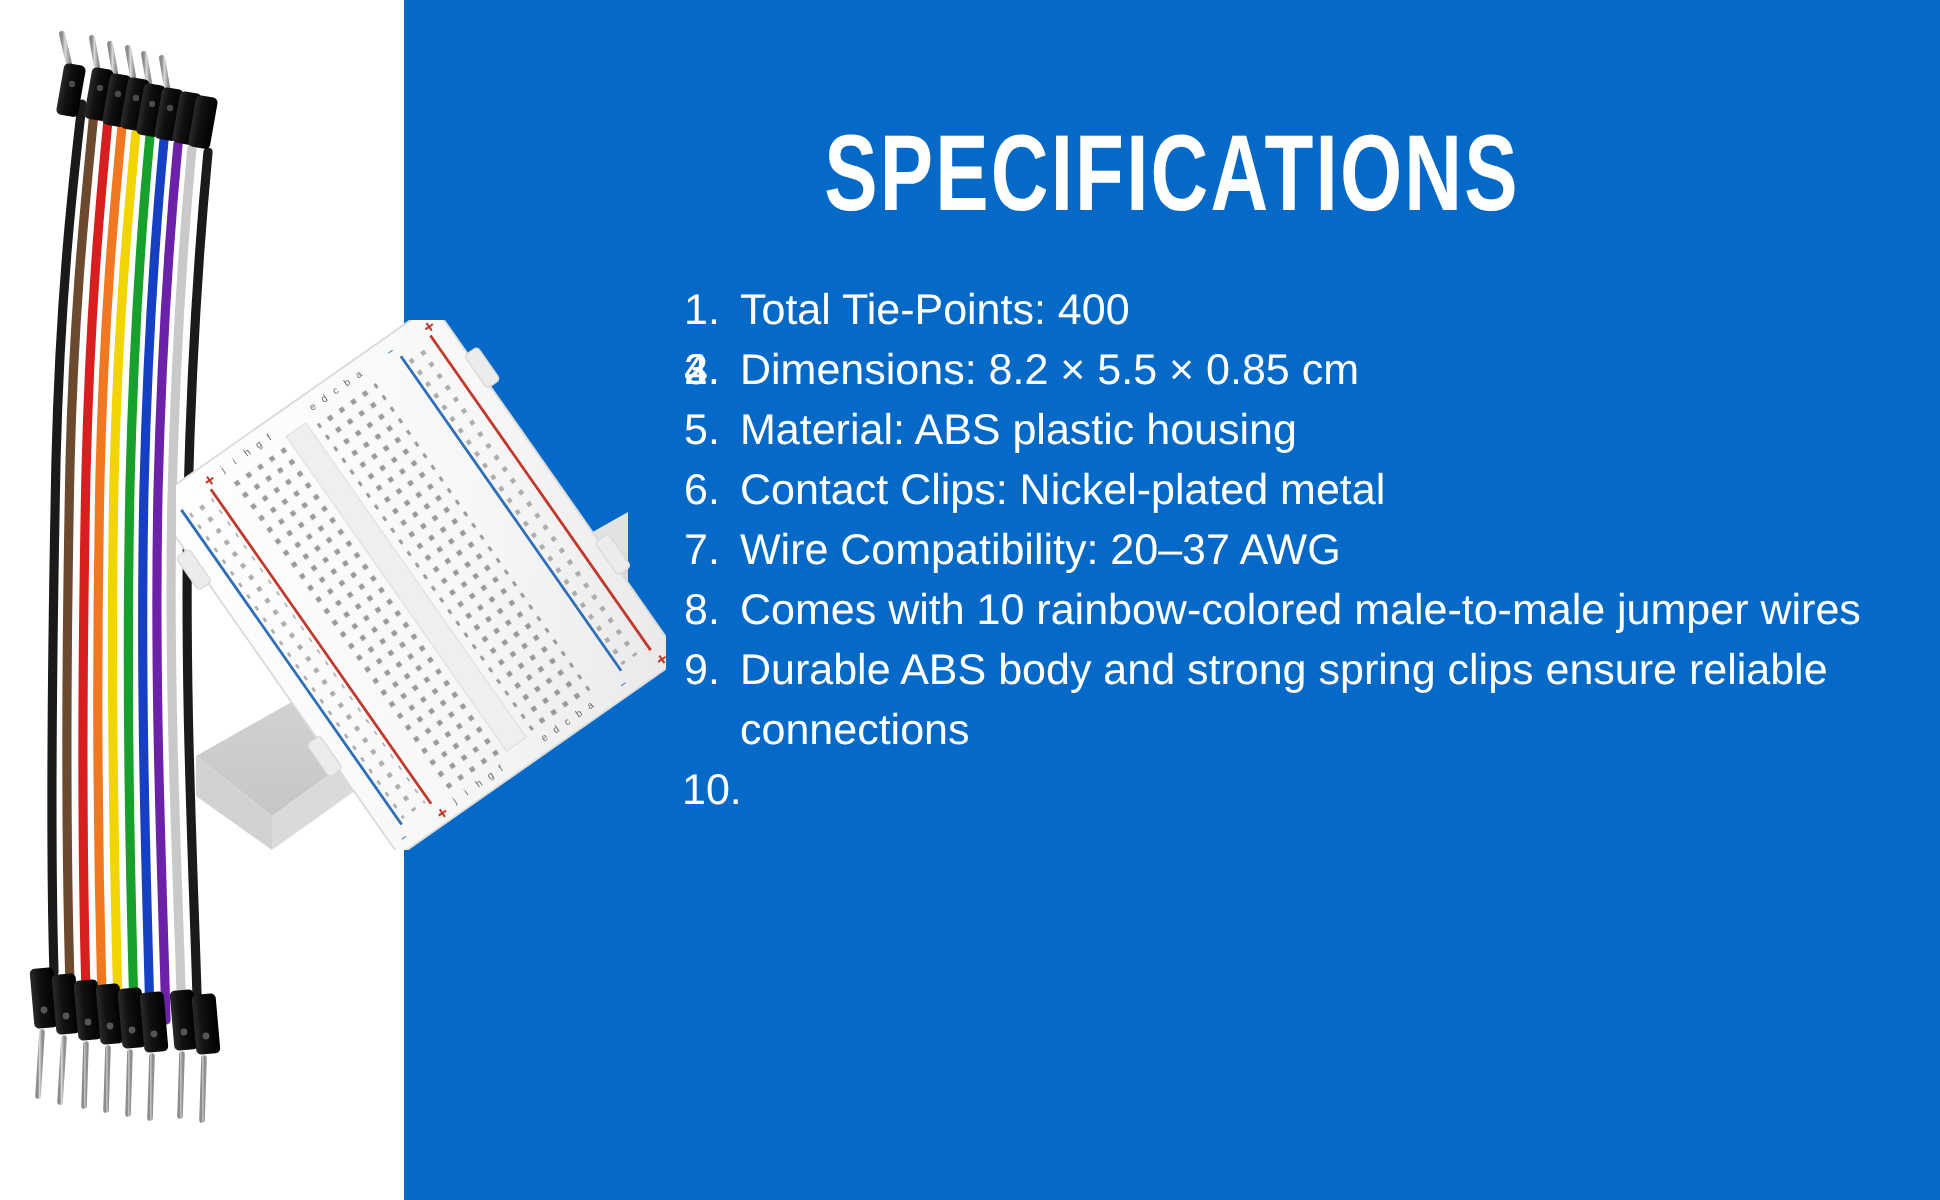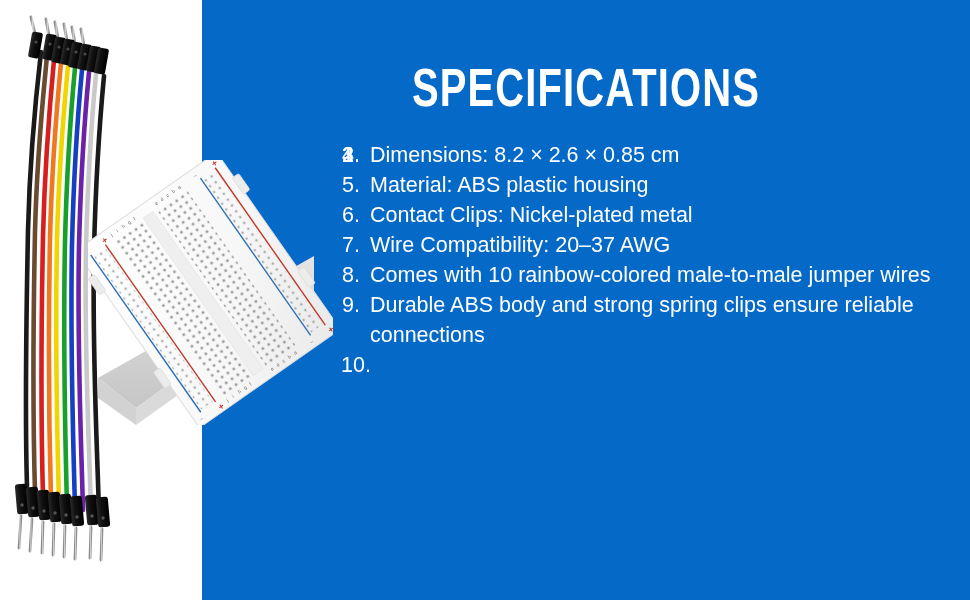--- a/index.html
+++ b/index.html
@@ -112,30 +112,31 @@
 
 <div class="canvas">
 
   <div class="right-panel">
 
     <h1 class="spec-title">SPECIFICATIONS</h1>
 
     <ul class="spec-list">
       <li>
         <span class="num">1.</span>
+        <span>Total Tie-Points: 400</span>
       </li>
       <li>
         <span class="num">2.</span>
       </li>
       <li>
         <span class="num">3.</span>
       </li>
       <li>
         <span class="num">4.</span>
-        <span>Dimensions: 8.2 × 2.6 × 0.85 cm</span>
+        <span>Dimensions: 8.2 × 5.5 × 0.85 cm</span>
       </li>
       <li>
         <span class="num">5.</span>
         <span>Material: ABS plastic housing</span>
       </li>
       <li>
         <span class="num">6.</span>
         <span>Contact Clips: Nickel-plated metal</span>
       </li>
       <li>

